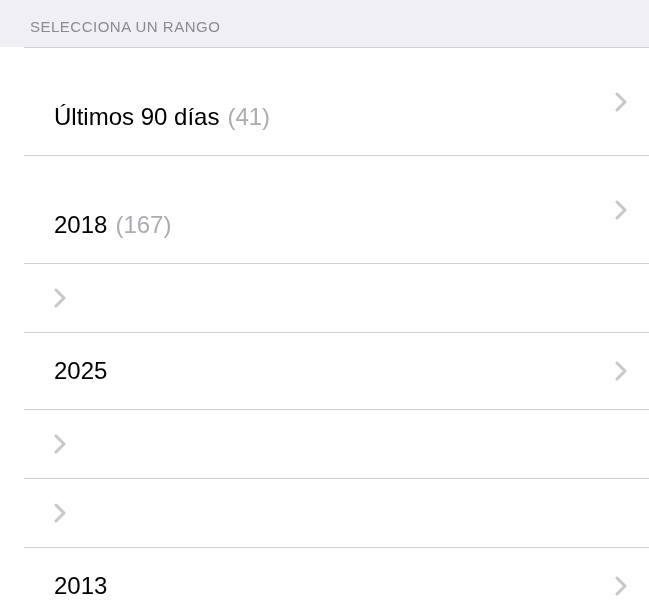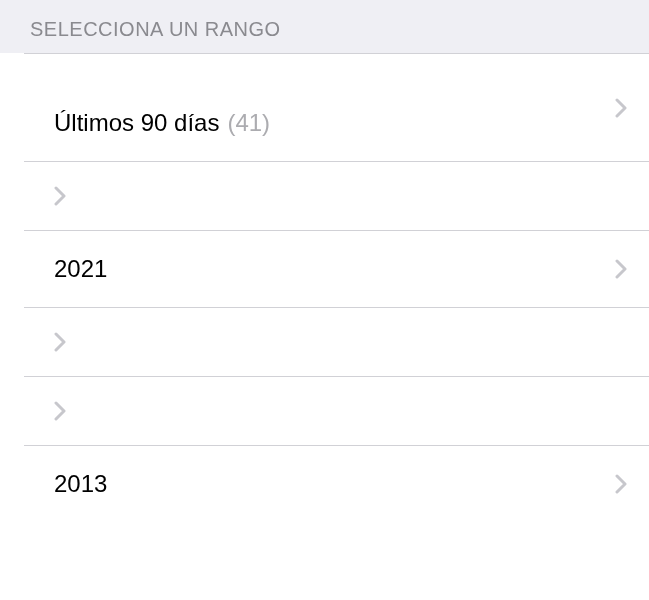--- a/index.html
+++ b/index.html
@@ -8,21 +8,21 @@
       box-sizing: border-box;
     }
     body {
       font-family: -apple-system, BlinkMacSystemFont, "Helvetica Neue", Helvetica, Arial, sans-serif;
       background: #fff;
       width: 649px;
     }
     .section-header {
       background: #efeff4;
       padding: 18px 32px 12px 30px;
-      font-size: 20px;
+      font-size: 15px;
       letter-spacing: 0.5px;
       color: #8a8a8f;
       text-transform: uppercase;
     }
     .list {
       background: #fff;
       padding-left: 24px;
     }
     .list-item {
       display: flex;
@@ -67,29 +67,40 @@
       <span>Últimos 90 días</span>
       <span class="item-count">(41)</span>
     </div>
     <span class="chevron">
       <svg width="12" height="20" viewBox="0 0 12 20">
           <path d="M2 2 L10 10 L2 18" stroke="#c7c7cc" stroke-width="3" fill="none" stroke-linecap="round" stroke-linejoin="round"></path>
         </svg>
     </span>
   </div>
   <div class="list-item">
+    <div class="item-text">
+      <span>2018</span>
+      <span class="item-count">(167)</span>
+    </div>
+    <span class="chevron">
+      <svg width="12" height="20" viewBox="0 0 12 20">
+          <path d="M2 2 L10 10 L2 18" stroke="#c7c7cc" stroke-width="3" fill="none" stroke-linecap="round" stroke-linejoin="round"></path>
+        </svg>
+    </span>
+  </div>
+  <div class="list-item">
     <span class="chevron">
       <svg width="12" height="20" viewBox="0 0 12 20">
           <path d="M2 2 L10 10 L2 18" stroke="#c7c7cc" stroke-width="3" fill="none" stroke-linecap="round" stroke-linejoin="round"></path>
         </svg>
     </span>
   </div>
   <div class="list-item">
     <div class="item-text">
-      <span>2021</span>
+      <span>2025</span>
     </div>
     <span class="chevron">
       <svg width="12" height="20" viewBox="0 0 12 20">
           <path d="M2 2 L10 10 L2 18" stroke="#c7c7cc" stroke-width="3" fill="none" stroke-linecap="round" stroke-linejoin="round"></path>
         </svg>
     </span>
   </div>
   <div class="list-item">
     <span class="chevron">
       <svg width="12" height="20" viewBox="0 0 12 20">

